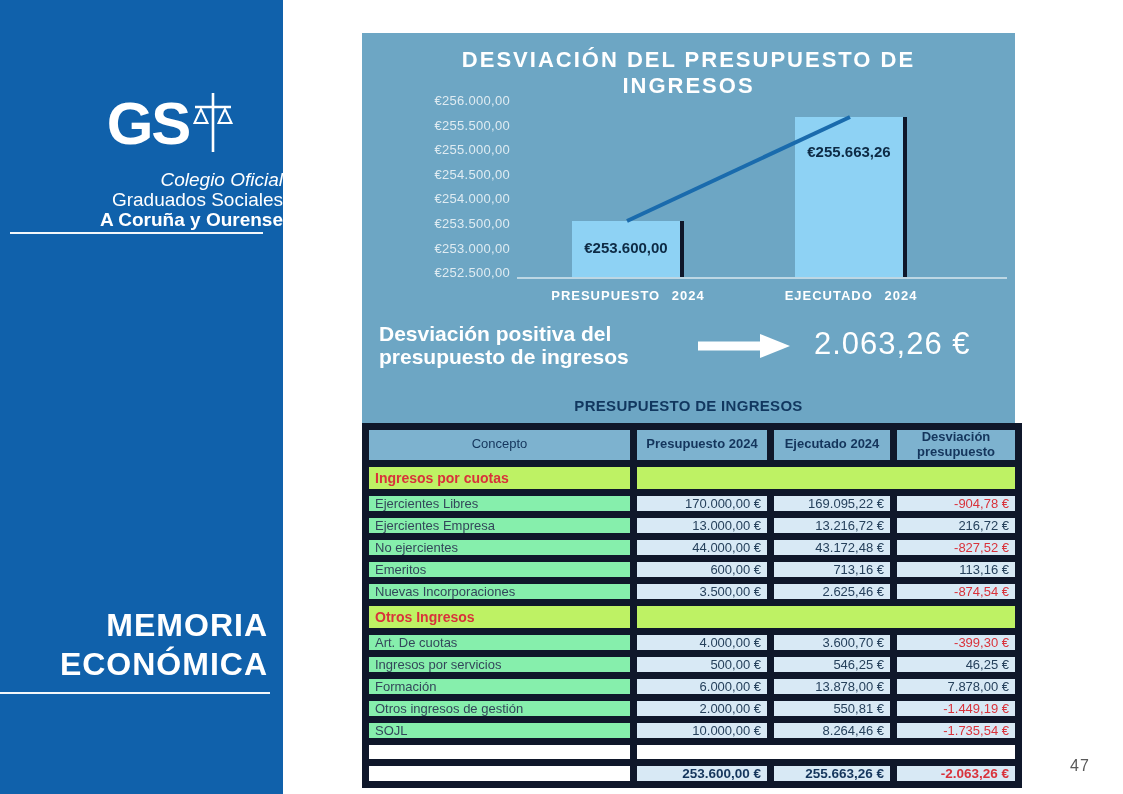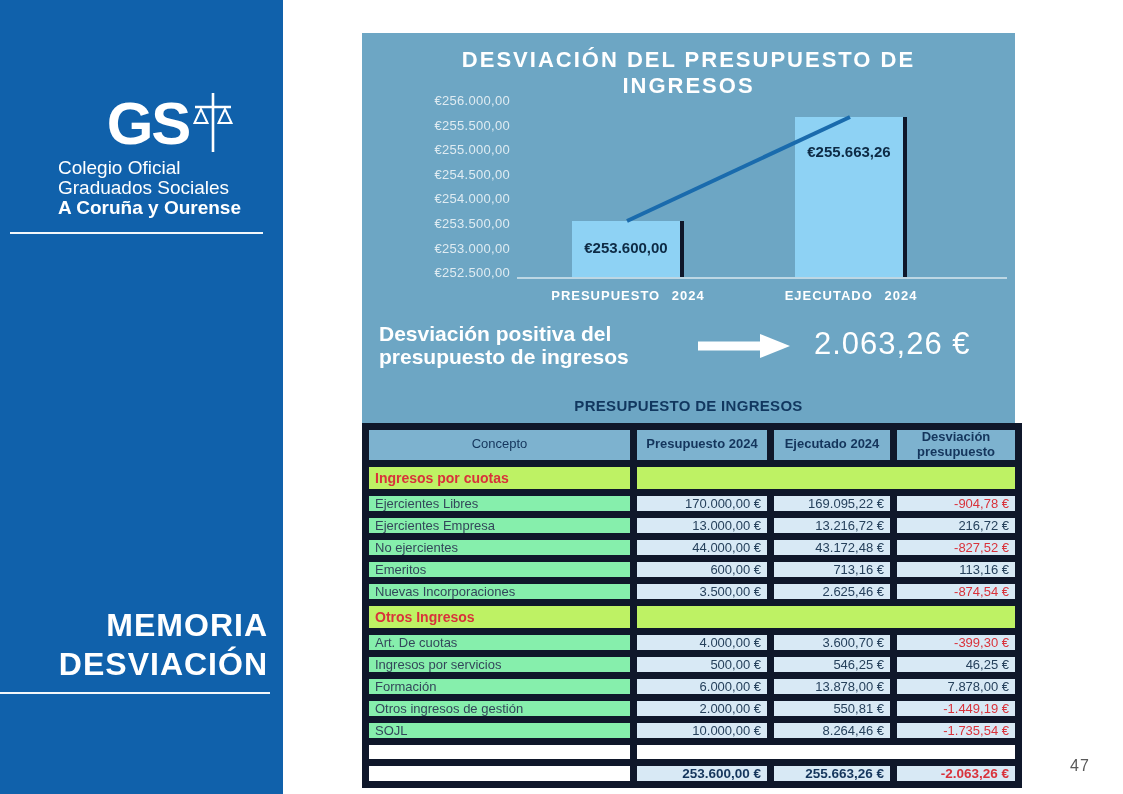--- a/index.html
+++ b/index.html
@@ -1,26 +1,26 @@
 <!DOCTYPE html>
 <html><head>
 <meta charset="utf-8">
 <style>
   * { margin:0; padding:0; box-sizing:border-box; }
   html,body { background:#ffffff; font-family:"Liberation Sans", sans-serif; }
   .page { position:relative; width:1123px; height:794px; background:#ffffff; overflow:hidden; }
 
   
   .sidebar { position:absolute; left:0; top:0; width:283px; height:794px; background:#1061ab; }
-  .logo-block { position:absolute; top:98px; left:58px; width:225px; text-align:left; color:#fff; }
+  .logo-block { position:absolute; top:98px; left:58px; width:225px; text-align:right; color:#fff; }
   .gs-row { display:flex; justify-content:center; align-items:flex-start; }
   .gs { font-size:60px; font-weight:bold; letter-spacing:-2px; line-height:52px; }
   .scales { margin-top:-6px; margin-left:3px; }
   .org-line { font-size:19px; line-height:20px; color:#fff; }
-  .org-line.first { margin-top:4px; }
+  .org-line.first { margin-top:16px;font-style:italic; }
   .org-line.bold { font-weight:bold; }
   .divider { position:absolute; height:2px; background:rgba(255,255,255,0.95); }
   .divider1 { top:232px; left:10px; width:253px; }
   .divider2 { top:692px; left:0; width:270px; }
   .memoria { position:absolute; top:606px; left:0; width:268px; text-align:right; color:#fff;
              font-size:32px; font-weight:bold; line-height:39px; letter-spacing:1px; }
 
   
   .panel { position:absolute; left:362px; top:33px; width:653px; height:434px; background:#6da6c4; }
   .panel-title { position:absolute; top:14px; left:0; width:100%; text-align:center; color:#fff;
@@ -81,21 +81,21 @@
           <polygon points="33,17 26.5,31 39.5,31" fill="none" stroke="#fff" stroke-width="2"></polygon>
         </svg>
       </div>
       <div class="org-line first">Colegio Oficial</div>
       <div class="org-line">Graduados Sociales</div>
       <div class="org-line bold">A Coruña y Ourense</div>
     </div>
     <div class="divider divider1"></div>
     <div class="memoria">
       <div>MEMORIA</div>
-      <div>DESVIACIÓN</div>
+      <div>ECONÓMICA</div>
     </div>
     <div class="divider divider2"></div>
   </aside>
 
   <section class="panel">
     <div class="panel-title">
       <div>DESVIACIÓN DEL PRESUPUESTO DE</div>
       <div>INGRESOS</div>
     </div>
 

